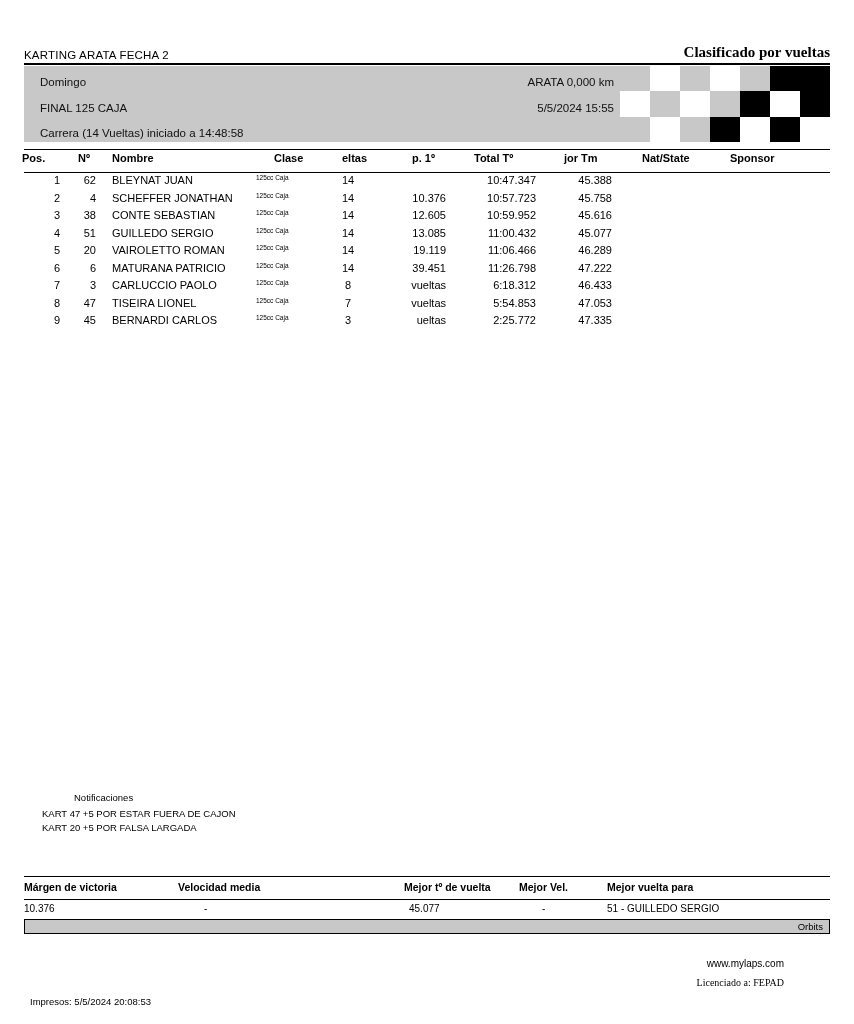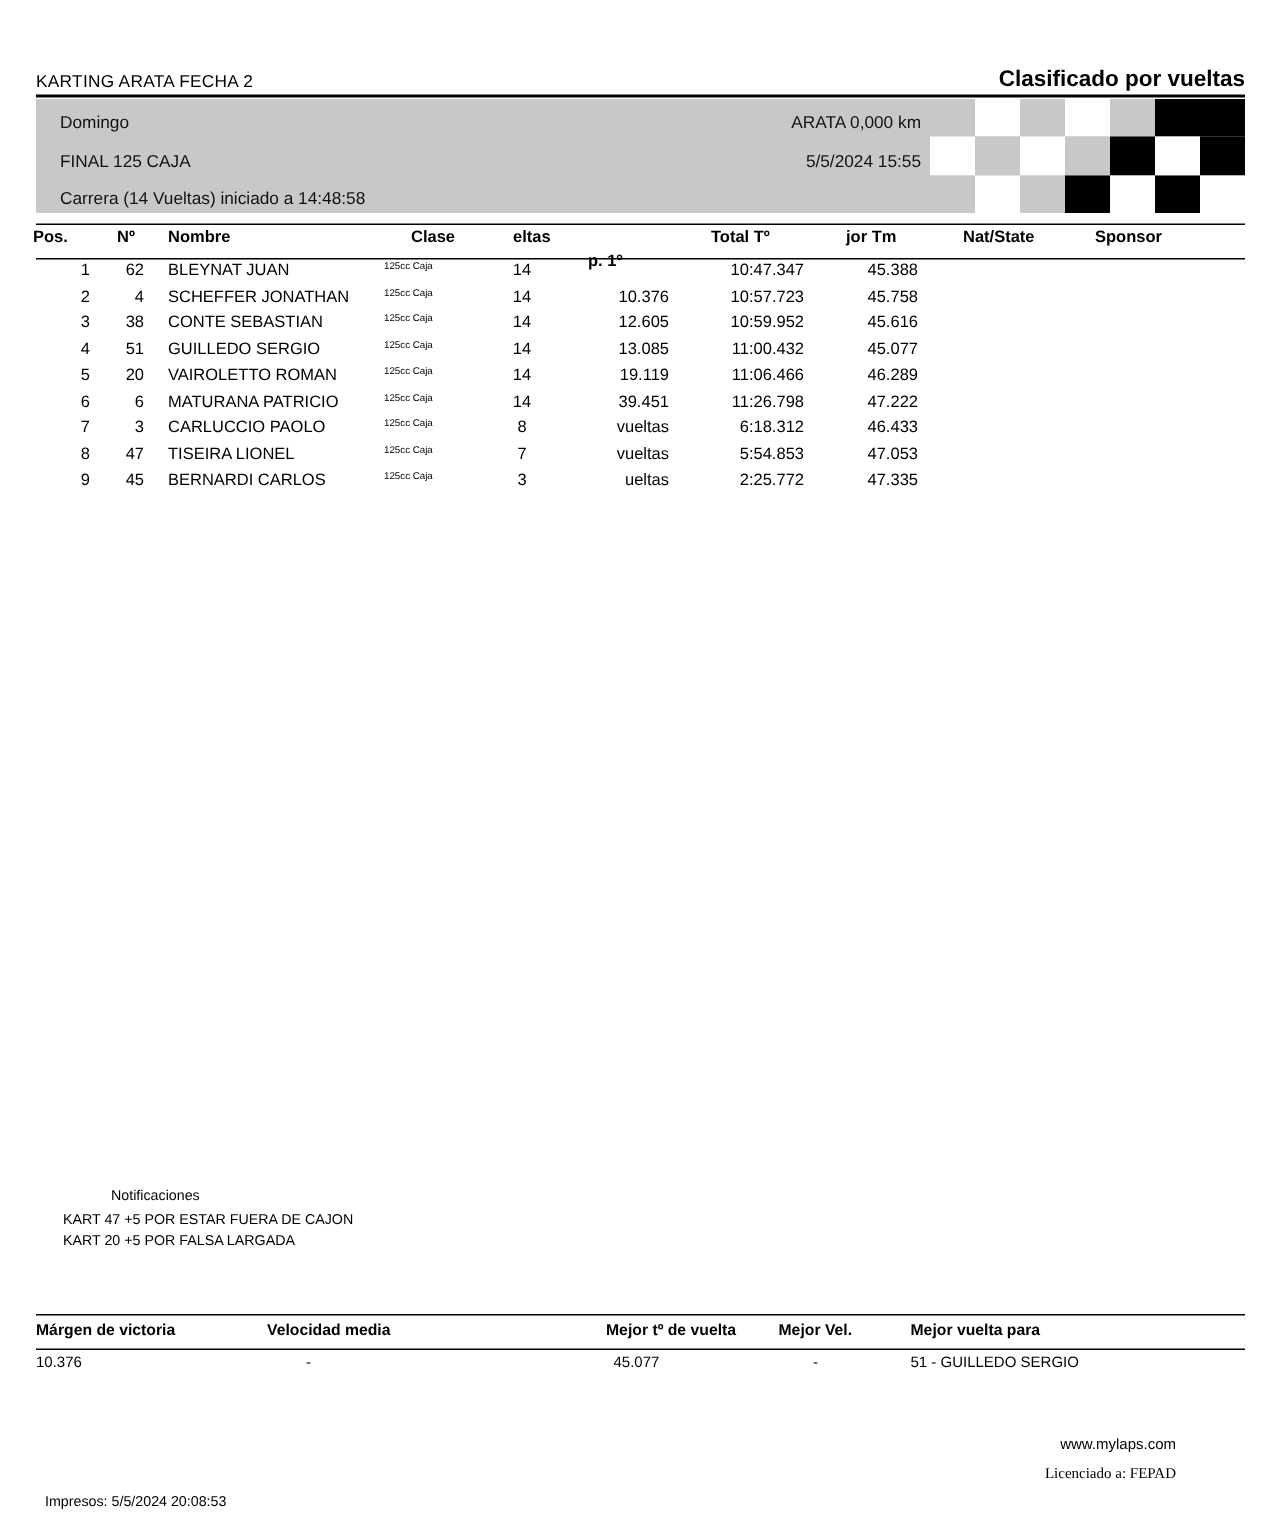--- a/index.html
+++ b/index.html
@@ -31,20 +31,21 @@
     align-items: flex-end;
     justify-content: space-between;
   }
   .event-title {
     font-size: 11.5px;
     letter-spacing: 0.2px;
   }
   .report-title {
     font-size: 15px;
     font-weight: bold;
+    font-family: Liberation Serif, serif;
   }
   .header-rule {
     position: absolute;
     left: 24px;
     top: 63px;
     width: 806px;
     height: 2px;
     background: #000;
   }
   
@@ -131,21 +132,21 @@
   .c-best  { left: 524px; width: 64px; text-align: right; }
   .c-nat   { left: 600px; width: 60px; text-align: left; }
   .c-spon  { left: 688px; width: 100px; text-align: left; }
 
   
   .h-pos   { left: -2px;  width: 38px; text-align: left; }
   .h-num   { left: 46px;  width: 28px; text-align: center; }
   .h-name  { left: 88px; }
   .h-class { left: 250px; }
   .h-laps  { left: 318px; }
-  .h-gap   { left: 368px; margin-top: 16px; }
+  .h-gap   { left: 388px; }
   .h-total { left: 450px; }
   .h-best  { left: 540px; }
   .h-nat   { left: 618px; }
   .h-spon  { left: 706px; }
 
   
   .notif {
     position: absolute;
     left: 30px;
     top: 792px;
@@ -402,18 +403,21 @@
     <span class="s-for">Mejor vuelta para</span>
   </div>
   <div class="sum-rule-mid"></div>
   <div class="sum-vals">
     <span class="s-margin">10.376</span>
     <span class="s-speed">-</span>
     <span class="s-best">45.077</span>
     <span class="s-vel">-</span>
     <span class="s-for">51 - GUILLEDO SERGIO</span>
   </div>
+  <div class="orbits-bar">
+    <span>Orbits</span>
+  </div>
 
   <div class="foot-url">www.mylaps.com</div>
   <div class="foot-lic">Licenciado a: FEPAD</div>
   <div class="foot-print">Impresos: 5/5/2024 20:08:53</div>
 
 </div>
 
 </body></html>

